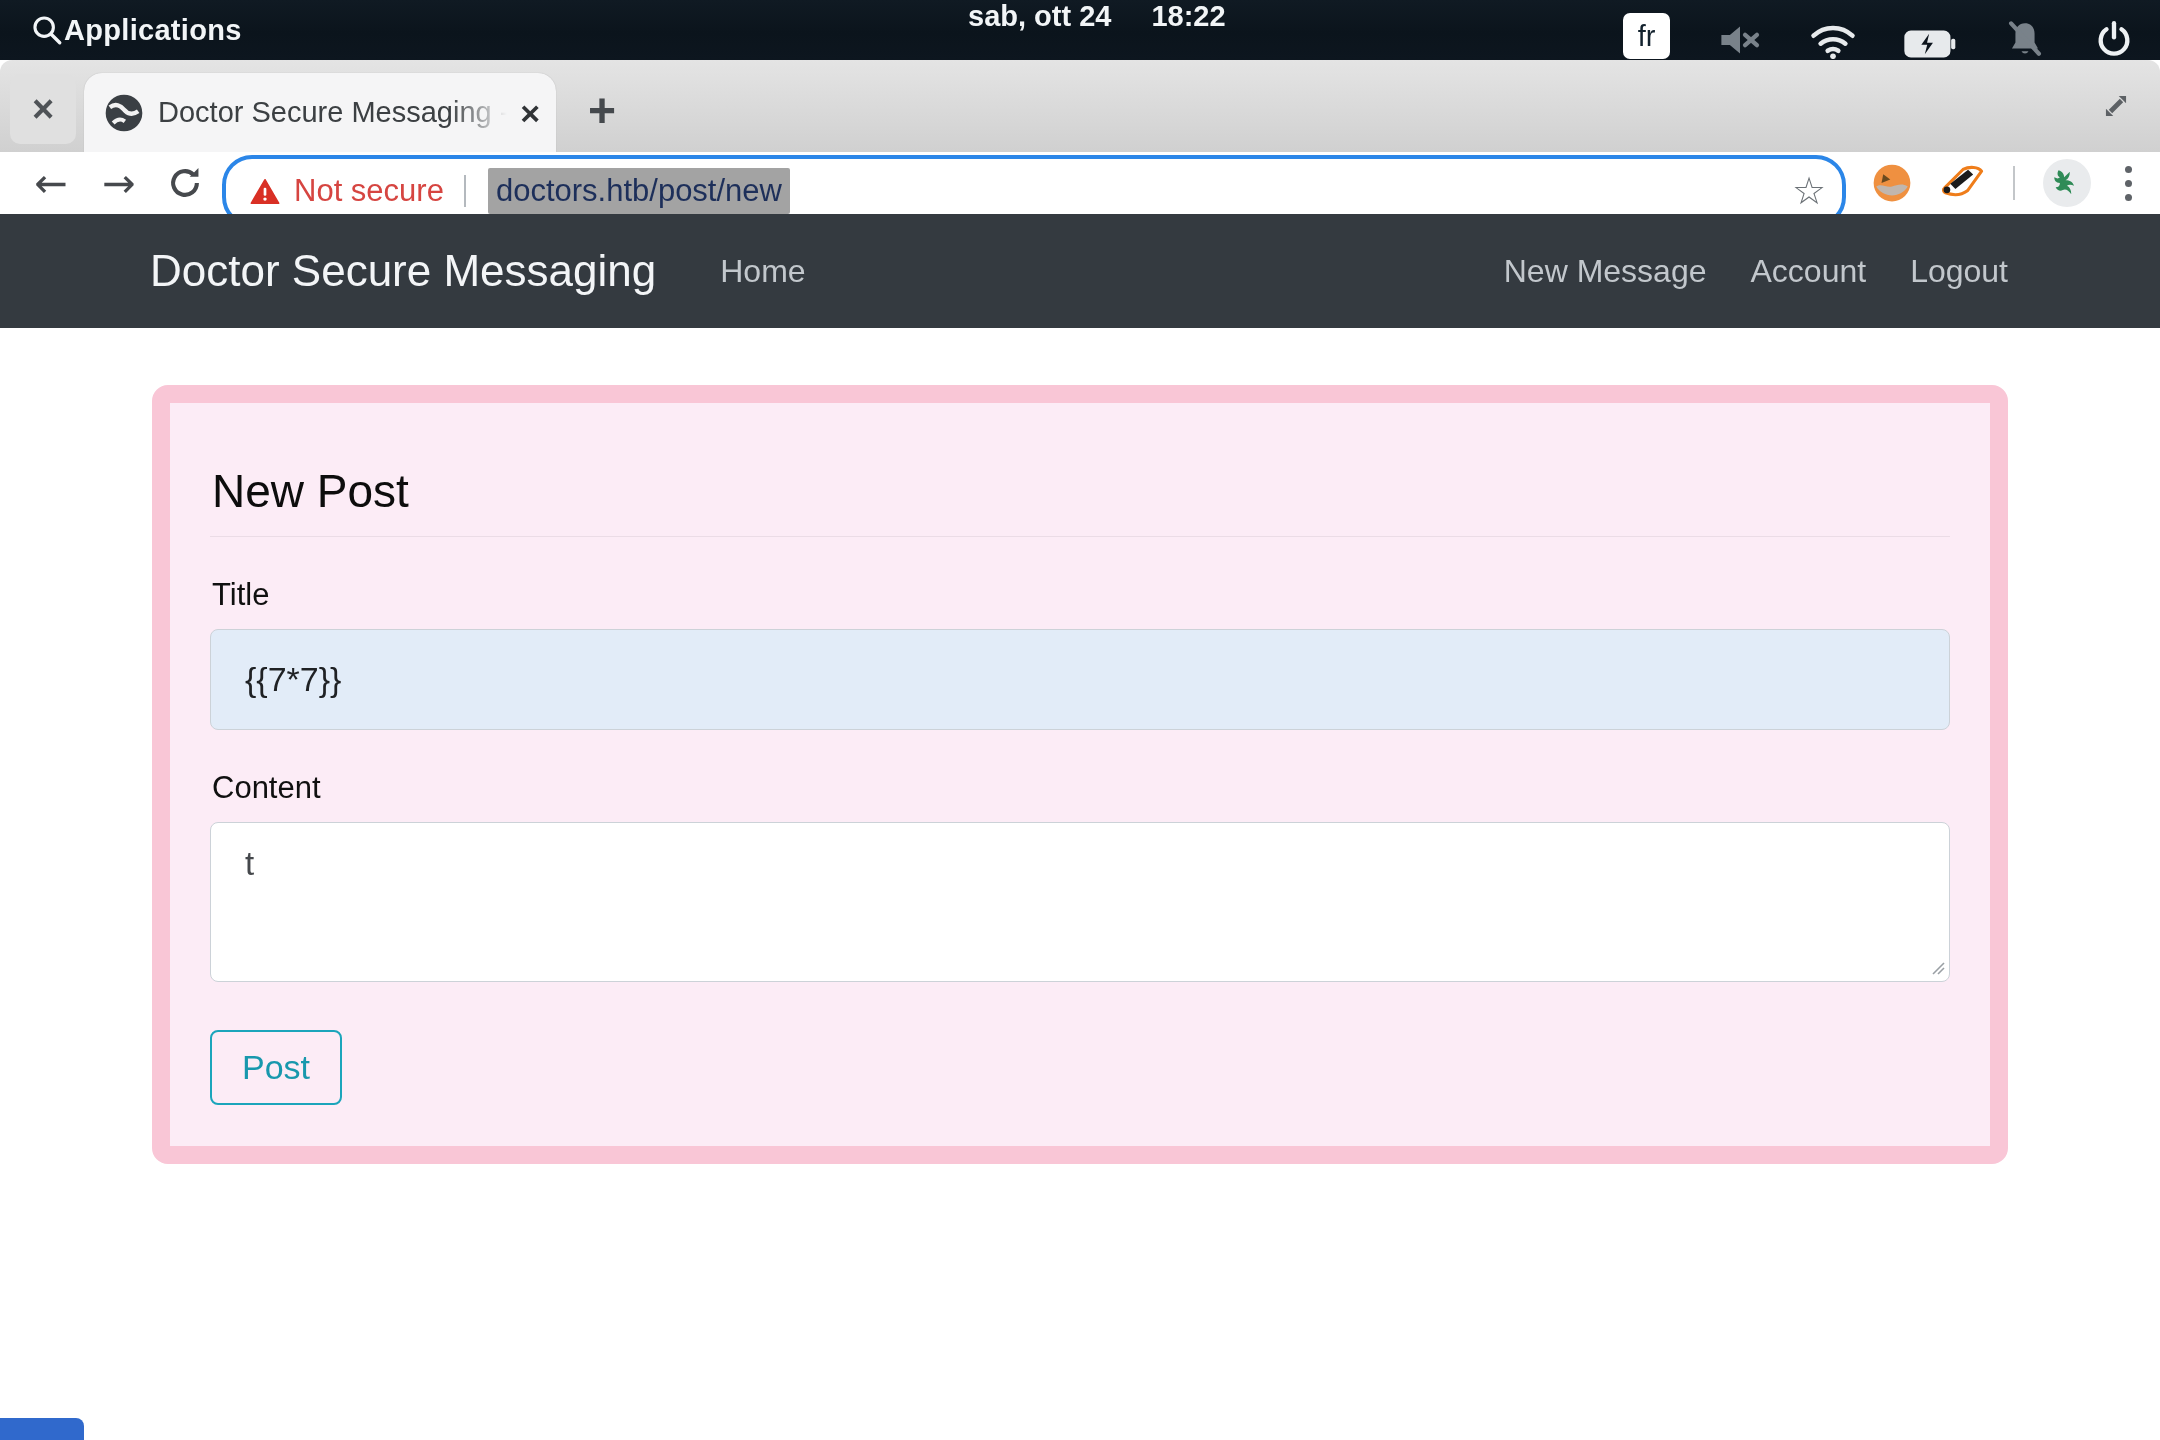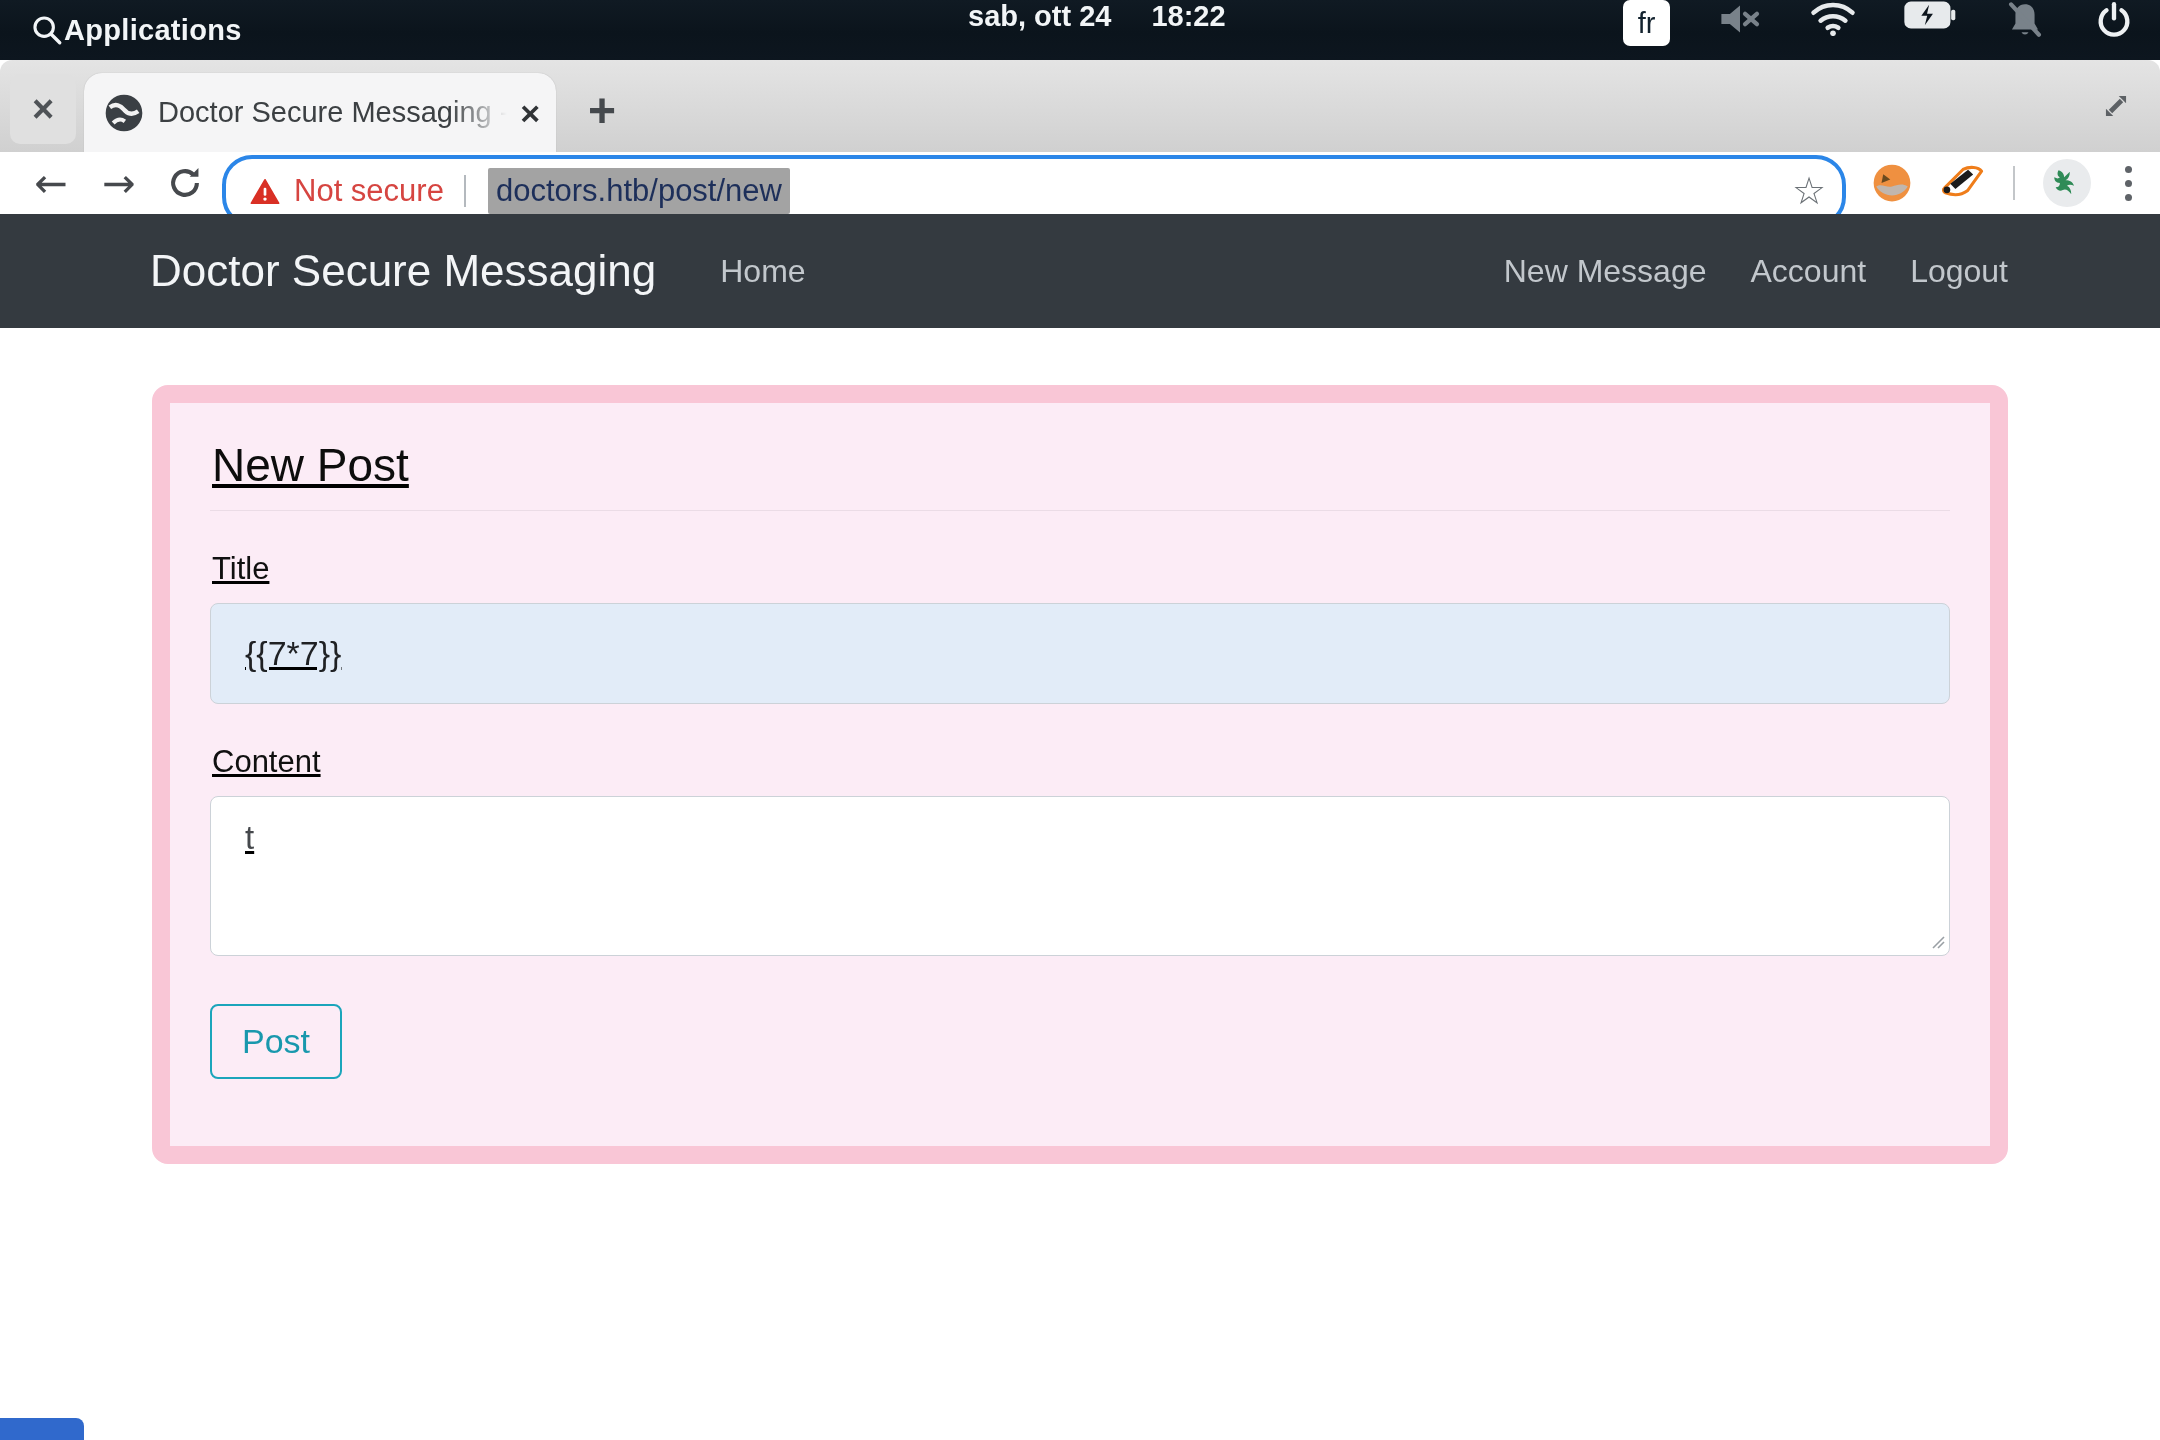--- a/index.html
+++ b/index.html
@@ -6,21 +6,21 @@
   html,body { width:2160px; height:1440px; overflow:hidden; }
   body { font-family:"Liberation Sans", sans-serif; background:#fff; position:relative; }
 
   
   .sysbar { position:absolute; top:0; left:0; width:2160px; height:60px;
     background:linear-gradient(180deg,#101a23 0%,#0b141c 55%,#0d161f 100%);
     color:#f2f5f7; }
   .sys-left { position:absolute; left:30px; top:0; height:60px; display:flex; align-items:center; gap:0; }
   .sys-left .label { font-size:29px; font-weight:bold; letter-spacing:.3px; }
   .sys-center { position:absolute; left:968px; top:0; height:60px; display:flex; gap:40px; font-weight:bold; font-size:29px; }
-  .sys-right { position:absolute; right:26px; top:0; height:59px; display:flex; align-items:flex-start; gap:48px; }
+  .sys-right { position:absolute; right:26px; top:0; height:59px; display:flex; align-items:flex-end; gap:48px; }
   .kbd-badge { background:#ffffff; color:#13222e; border-radius:7px; width:47px; height:46px;
     display:flex; align-items:center; justify-content:center; font-size:29px; }
   .sysicon { display:block; }
 
   
   .window { position:absolute; top:60px; left:0; width:2160px; height:1380px;
     background:#fff; border-radius:12px 12px 0 0; overflow:hidden; }
 
   
   .tabstrip { position:absolute; top:0; left:0; width:2160px; height:92px;
@@ -62,21 +62,21 @@
     display:flex; align-items:center; padding:0 152px 0 150px; }
   .brand { color:#f3f5f7; font-size:44px; }
   .navlink { color:#c2c7cc; font-size:32px; }
   .nav-home { margin-left:64px; }
   .nav-spacer { flex:1; }
   .nav-right { display:flex; align-items:center; gap:44px; }
 
   
   .pagebody { position:absolute; top:268px; left:0; width:2160px; height:1112px; background:#ffffff; }
   .card { position:absolute; top:57px; left:152px; width:1856px; height:779px;
-    background:#fcecf6; border:18px solid #f9c6d6; border-radius:16px; padding:35px 40px;text-decoration:underline; }
+    background:#fcecf6; border:18px solid #f9c6d6; border-radius:16px; padding:61px 40px; }
   .card h2 { font-size:46px; font-weight:400; color:#0d0d0d; padding:0 2px 18px 2px; border-bottom:1px solid #ebdce6; }
   .field-label { font-size:31px; color:#101010; margin:40px 0 16px 2px; }
   .title-input { display:block; width:1740px; height:101px; background:#e2ecf8; border:1px solid #ccd2d8;
     border-radius:8px; font-family:"Liberation Sans", sans-serif; font-size:34px; color:#1f2124; padding:0 34px; outline:none; }
   .content-wrap { position:relative; width:1740px; }
   .content-area { display:block; width:1740px; height:160px; background:#ffffff; border:1px solid #ccd2d8;
     border-radius:8px; font-family:"Liberation Sans", sans-serif; font-size:33px; color:#45484c;
     padding:20px 34px; resize:none; outline:none; line-height:1.3; }
   .resize-grip { position:absolute; right:5px; bottom:7px; }
   .post-btn { margin-top:48px; display:inline-block; background:transparent; border:2px solid #1ba5bb;

